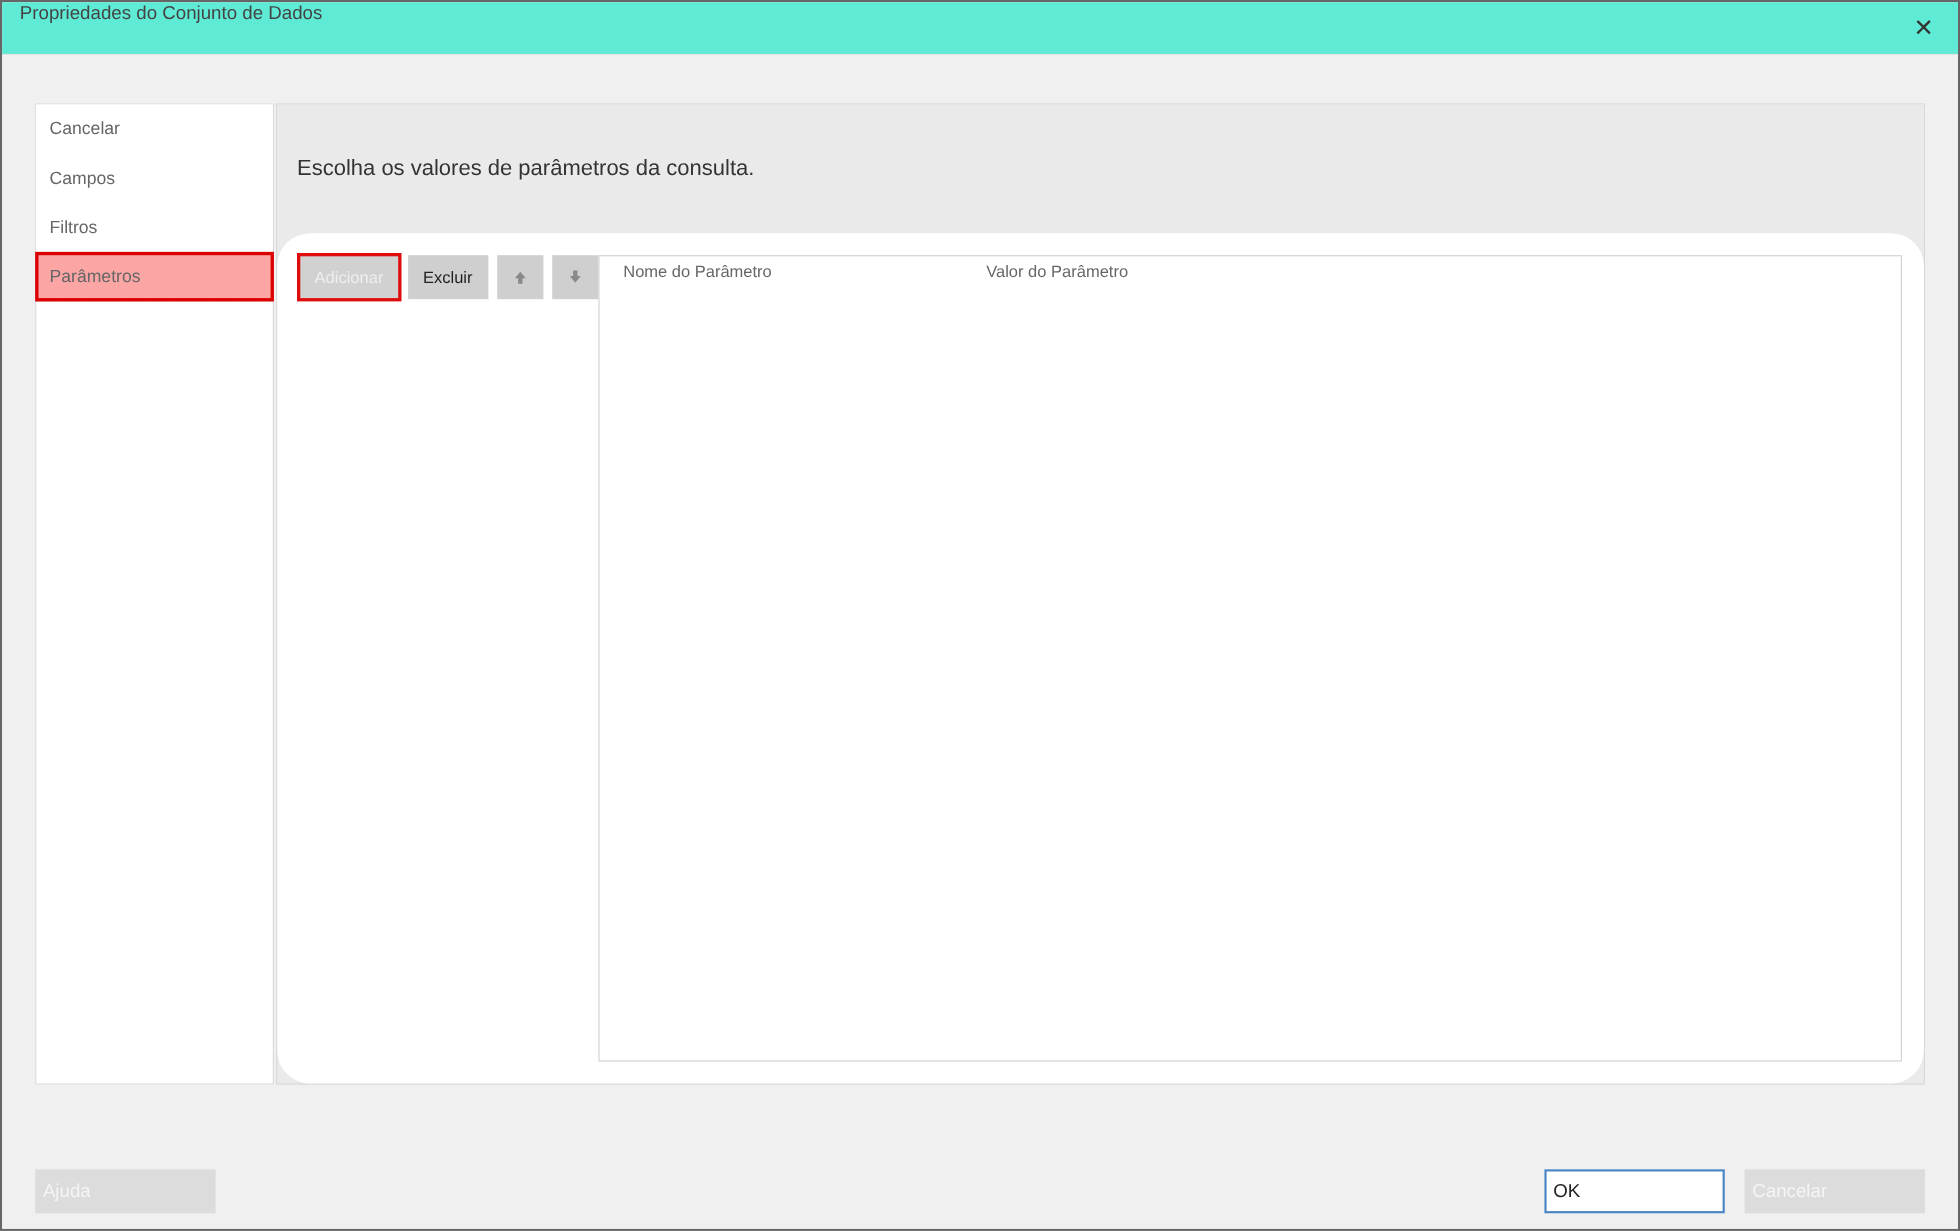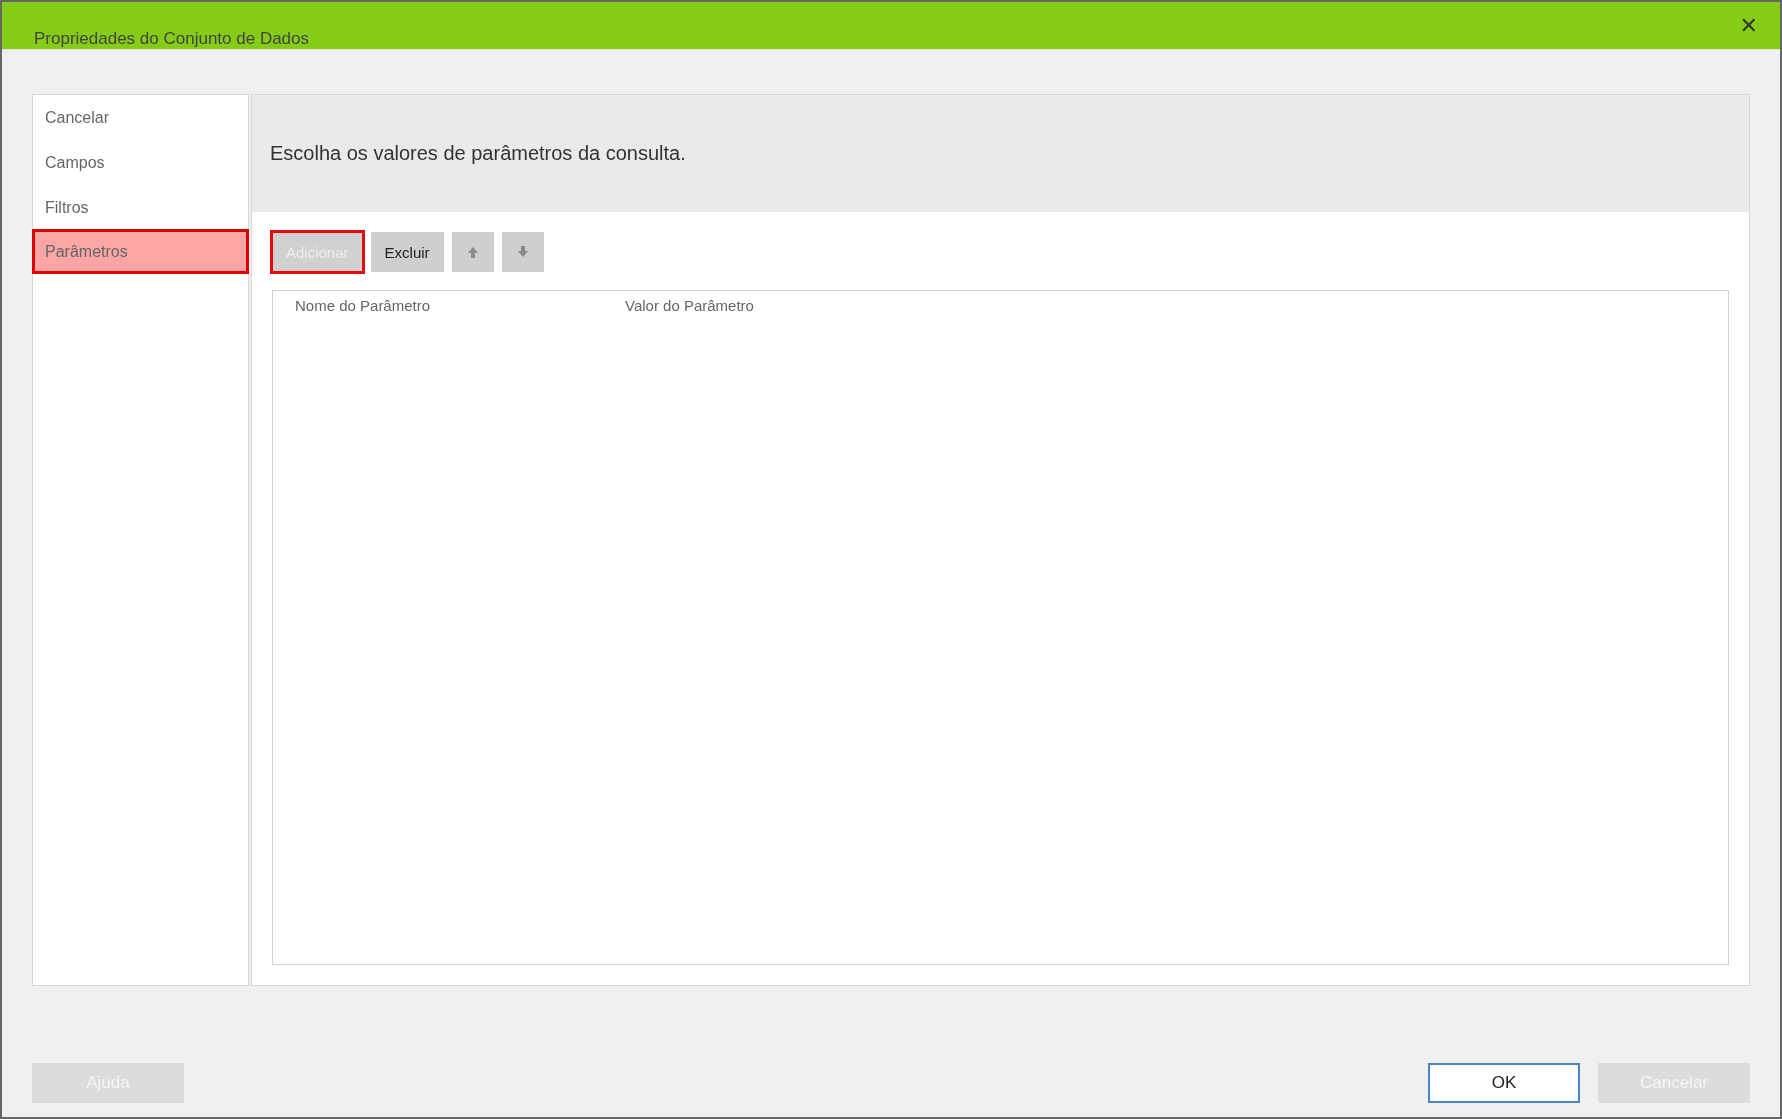--- a/index.html
+++ b/index.html
@@ -15,24 +15,24 @@
     width: 1782px;
     height: 1119px;
     border: 2px solid #666;
     position: relative;
     display: flex;
     flex-direction: column;
     background: #fff;
   }
   .titlebar {
     height: 48px;
-    background: #84cc16;
-    display: flex;
-    align-items: flex-end;
-    padding-left: 32px;
+    background: #5eead4;
+    display: flex;
+    align-items: flex-start;
+    padding-left: 16px;
     color: #444;
     font-size: 17px;
     flex: 0 0 auto;
     position: relative;
     border-bottom: 1px solid #e3e3e3;
   }
   .titlebar .title-text { color: #444; }
   .close-btn {
     position: absolute;
     right: 22px;
@@ -98,21 +98,22 @@
     align-items: center;
     padding-left: 18px;
     font-size: 20px;
     color: #333;
   }
   .main-body {
     flex: 1 1 auto;
     background: #fff;
     padding: 20px 20px 20px 20px;
     display: flex;
-    flex-direction: column;
+    flex-direction: row;
+    border-radius: 30px;
   }
   .toolbar {
     display: flex;
     gap: 8px;
     margin-bottom: 18px;
   }
   .tb-btn {
     height: 40px;
     min-width: 42px;
     padding: 0 14px;
@@ -155,26 +156,26 @@
     position: absolute;
     left: 30px;
     right: 30px;
     bottom: 14px;
     display: flex;
     align-items: center;
     justify-content: space-between;
   }
   .footer-left, .footer-right { display: flex; gap: 18px; }
   .footer-btn {
-    width: 152px;
+    width: 164px;
     height: 40px;
     font-size: 17px;
     display: inline-flex;
     align-items: center;
-    justify-content: center;
+    justify-content: flex-start;
     cursor: pointer;
     border: 1px solid transparent;
   }
   .footer-btn.primary {
     background: #fff;
     border: 2px solid #4a86c5;
     color: #222;
   }
   .footer-btn.disabled {
     background: #dcdcdc;

